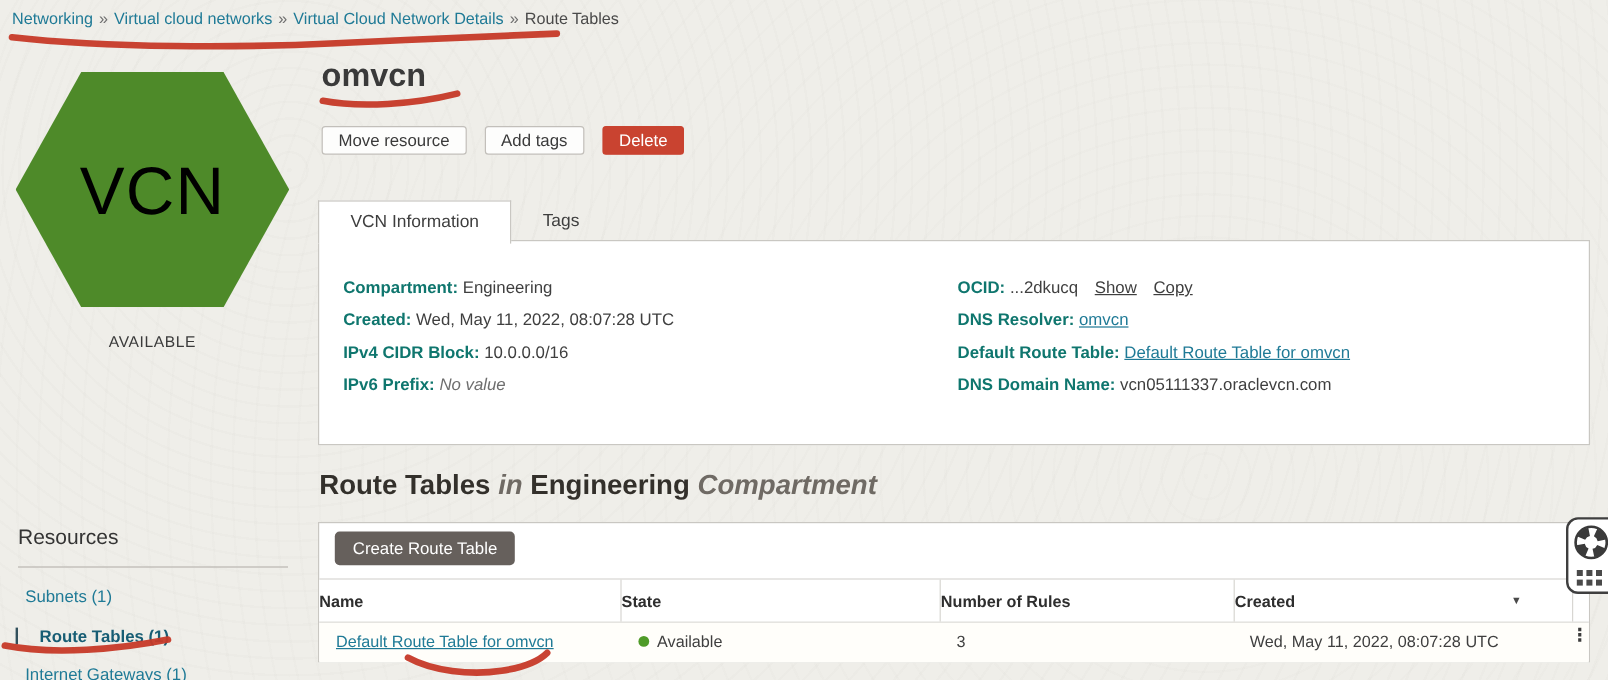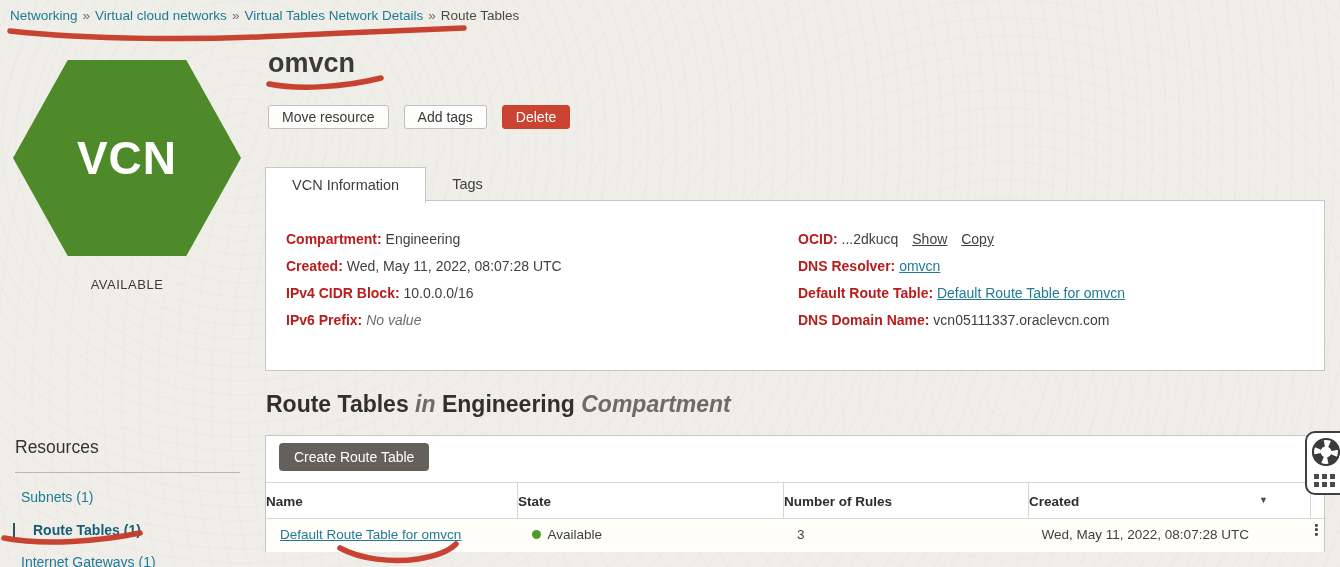--- a/index.html
+++ b/index.html
@@ -20,21 +20,21 @@
   .breadcrumb .sep { color:#6f6f6f; margin:0 5px; }
   .breadcrumb .current { color:#4a4a4a; }
 
   
   .hexagon {
     position:absolute; left:13px; top:60px; width:228px; height:196px;
     background:#4e8a29;
     clip-path:polygon(24% 0%, 76% 0%, 100% 50%, 76% 100%, 24% 100%, 0% 50%);
     display:flex; align-items:center; justify-content:center;
   }
-  .hexagon .vcn-text { color:#ffffff; font-size:46px; font-weight:bold; letter-spacing:1px; }
+  .hexagon .vcn-text { color:#000000; font-size:56px; font-weight:normal; letter-spacing:1px; }
   .vcn-status { position:absolute; left:13px; top:277px; width:228px; text-align:center;
     font-size:13px; color:#3a3a3a; letter-spacing:0.5px; }
 
   
   .resources { position:absolute; left:0; top:393px; width:250px; }
   .resources .res-title { font-size:17.5px; color:#343434; margin-left:15px;margin-top:44px; }
   .resources hr { border:none; border-top:1px solid #b9b7b2; margin:14px 0 0 15px; width:225px; }
   .res-items { margin-top:17px; }
   .res-item { display:block; font-size:14px; color:#1f7a96; text-decoration:none;
     padding:0 0 0 21px; margin-bottom:18.5px; line-height:14px; }
@@ -51,21 +51,21 @@
   
   .tabs { position:absolute; left:265px; top:167px; display:flex; z-index:3;justify-content:space-between; }
   .tab { font-size:14.5px; color:#3e3e3e; padding:9px 26px 10px 26px; cursor:pointer; }
   .tab.active { background:#fff; border:1px solid #c9c7c2; border-bottom:none; }
   .info-panel { position:absolute; left:265px; top:200px; width:1060px; height:171px;
     background:#fff; border:1px solid #c9c7c2; z-index:2; }
   .col { position:absolute; top:30px; }
   .col.left { left:20px; }
   .col.right { left:532px; }
   .field { font-size:14px; height:27px; line-height:16px; color:#3f3f3f; }
-  .field .lbl { font-weight:bold; color:#b91c1c;margin-top:32px; }
+  .field .lbl { font-weight:bold; color:#0f766e;margin-top:32px; }
   .field .italic-val { font-style:italic; color:#6e6e6e; }
   .field a.teal { color:#1f7a96; text-decoration:underline; }
   .field a.plain { color:#3f3f3f; text-decoration:underline; margin-left:10px; }
 
   
   .section-heading { position:absolute; left:266px; top:391px; font-size:23px; color:#33302b; }
   .section-heading .it { font-style:italic; color:#6f6a64; }
 
   
   .table-card { position:absolute; left:265px; top:435px; width:1060px; height:117px;
@@ -99,21 +99,21 @@
   
   .annotations { position:absolute; left:0; top:0; width:1340px; height:567px;
     pointer-events:none; z-index:10; }
 </style>
 </head>
 <body>
 
 <div class="page">
 
   <nav class="breadcrumb">
-    <a>Networking</a><span class="sep">»</span><a>Virtual cloud networks</a><span class="sep">»</span><a>Virtual Tables Network Details</a><span class="sep">»</span><span class="current">Route Tables</span>
+    <a>Networking</a><span class="sep">»</span><a>Virtual cloud networks</a><span class="sep">»</span><a>Virtual Cloud Network Details</a><span class="sep">»</span><span class="current">Route Tables</span>
   </nav>
 
   <div class="hexagon">
     <span class="vcn-text">VCN</span>
   </div>
   <div class="vcn-status">AVAILABLE</div>
 
   <h1 class="page-title">omvcn</h1>
   <div class="action-buttons">
     <button class="btn">Move resource</button>

